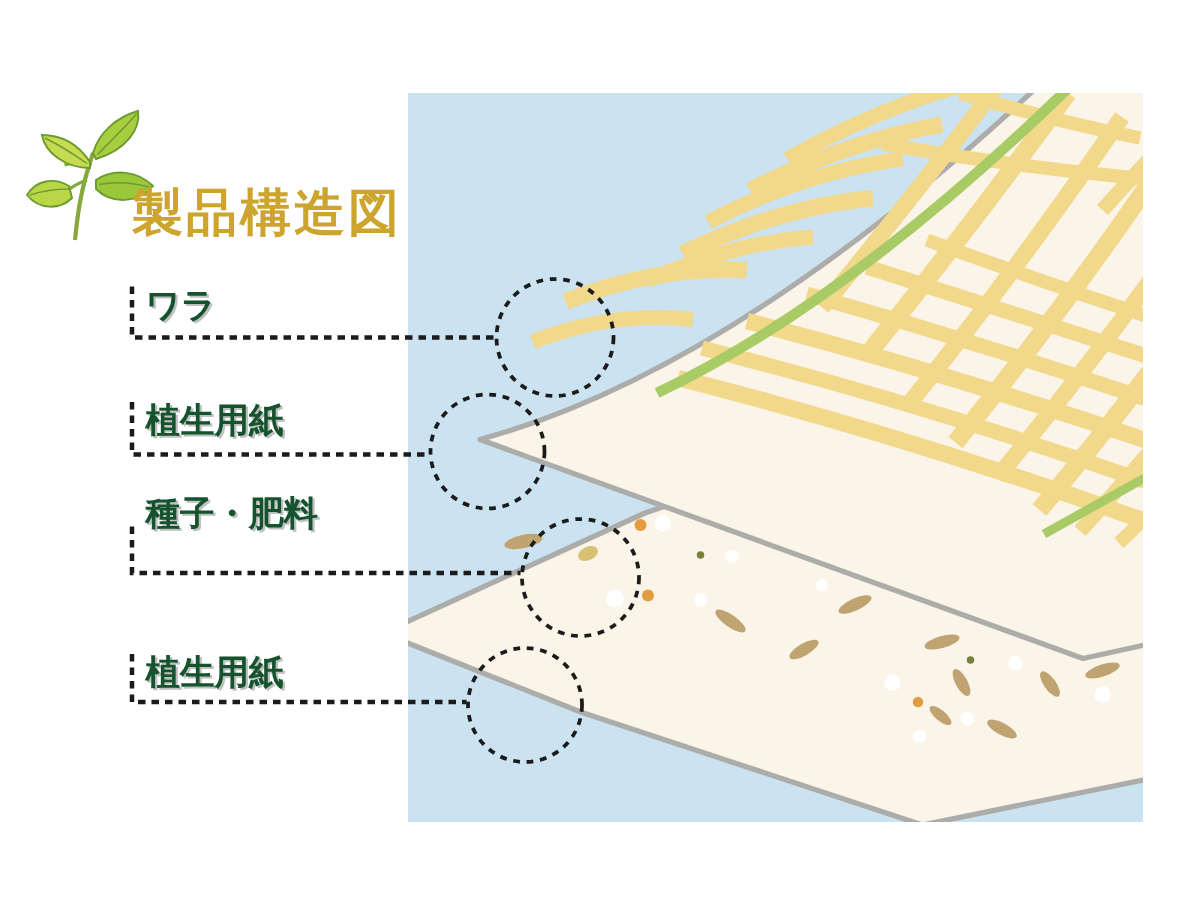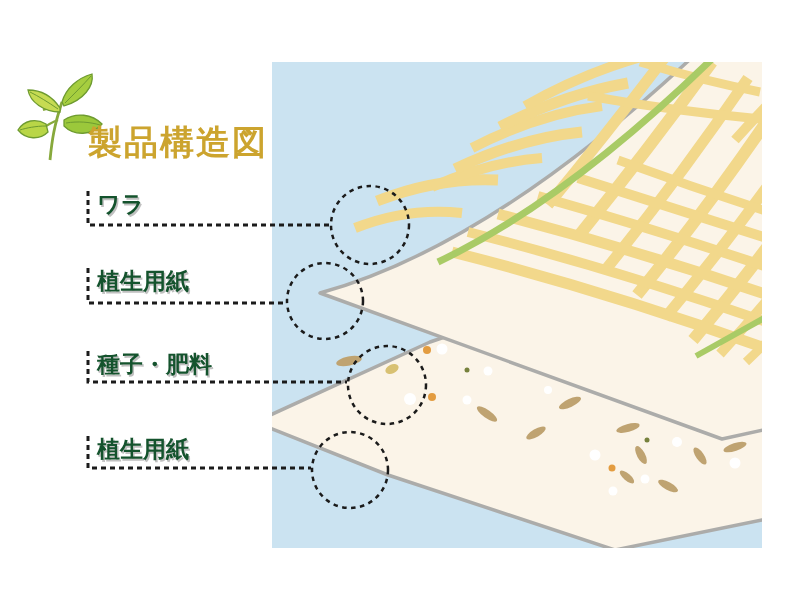--- a/index.html
+++ b/index.html
@@ -11,21 +11,21 @@
     font-size:34px;font-weight:bold;color:#CCA42E;letter-spacing:2px;line-height:1.1;
     white-space:nowrap;
   }
   .callout-label{
     position:absolute;left:97px;
     font-size:23px;font-weight:bold;color:#14532d;line-height:1.1;white-space:nowrap;
     text-shadow:1.5px 1.5px 0 rgba(130,130,130,.5);
   }
   #label-0{top:192px;}
   #label-1{top:269px;}
-  #label-2{top:352px;text-align:right;}
+  #label-2{top:331px;text-align:right;}
   #label-3{top:437px;}
 </style>
 </head>
 <body>
 
 <div id="stage">
 
   <svg id="artwork" width="800" height="600" viewBox="0 0 800 600">
     <defs>
       <clipPath id="panelClip">

